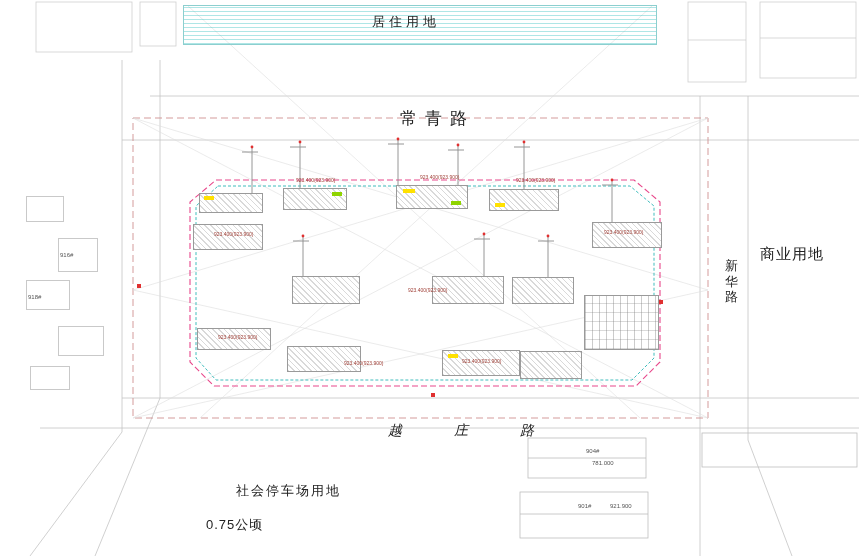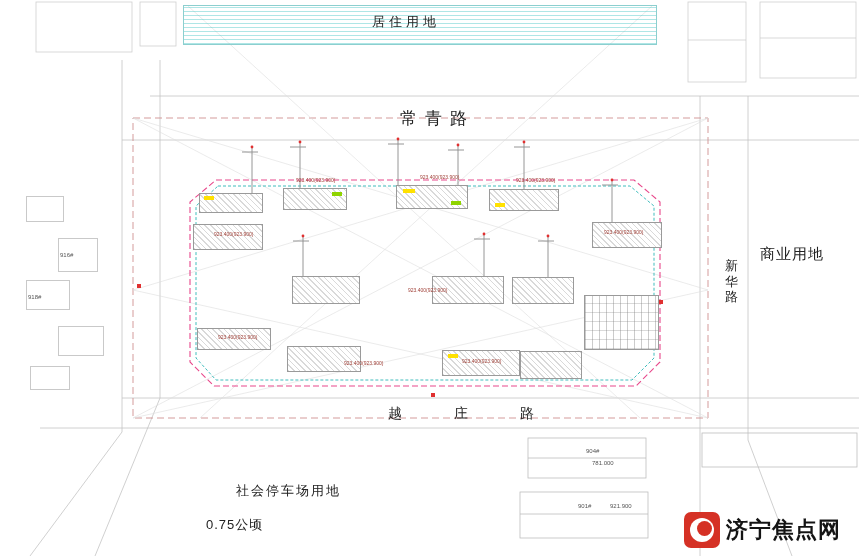--- a/index.html
+++ b/index.html
@@ -134,21 +134,21 @@
       <rect x="702" y="433" width="155" height="34"></rect>
     </g>
   </svg>
 
   <div class="res-band"></div>
 
   <div class="lbl" style="left:372px;top:13px;font-size:13px;letter-spacing:4px;">居住用地</div>
   <div class="lbl" style="left:400px;top:107px;font-size:17px;letter-spacing:8px;">常青路</div>
   <div class="lbl" style="left:753px;top:245px;font-size:15px;letter-spacing:1px;margin-left:7px;">商业用地</div>
   <div class="lbl vlabel" style="left:722px;top:248px;font-size:13px;">新华路</div>
-  <div class="lbl" style="left:388px;top:405px;font-size:14px;letter-spacing:52px;">越庄路</div>
+  <div class="lbl" style="left:388px;top:422px;font-size:14px;letter-spacing:52px;font-style:italic;">越庄路</div>
   <div class="lbl" style="left:236px;top:482px;font-size:13px;letter-spacing:2px;">社会停车场用地</div>
   <div class="lbl" style="left:206px;top:516px;font-size:13px;letter-spacing:1px;">0.75公顷</div>
 
   <div class="bld hatch" style="left:199px;top:193px;width:64px;height:20px;">
     <span class="acc" style="left:4px;top:2px;width:10px;height:4px;background:#ffe100;"></span>
   </div>
   <div class="bld hatch" style="left:283px;top:188px;width:64px;height:22px;">
     <span class="acc" style="right:4px;top:3px;width:10px;height:4px;background:#8fd400;"></span>
   </div>
   <div class="bld hatch" style="left:396px;top:185px;width:72px;height:24px;">
@@ -191,18 +191,14 @@
   <div class="ann" style="left:420px;top:174px;">923.400(923.900)</div>
   <div class="ann" style="left:516px;top:177px;">923.400(923.900)</div>
 
   <div class="tag" style="left:60px;top:252px;">916#</div>
   <div class="tag" style="left:28px;top:294px;">918#</div>
   <div class="tag" style="left:586px;top:448px;">904#</div>
   <div class="tag" style="left:592px;top:460px;">781.000</div>
   <div class="tag" style="left:578px;top:503px;">901#</div>
   <div class="tag" style="left:610px;top:503px;">921.900</div>
 
-  <div class="wm">
-    <div class="wm-icon"></div>
-    <div class="wm-text">济宁焦点网</div>
-  </div>
 
 </div>
 
 </body></html>

